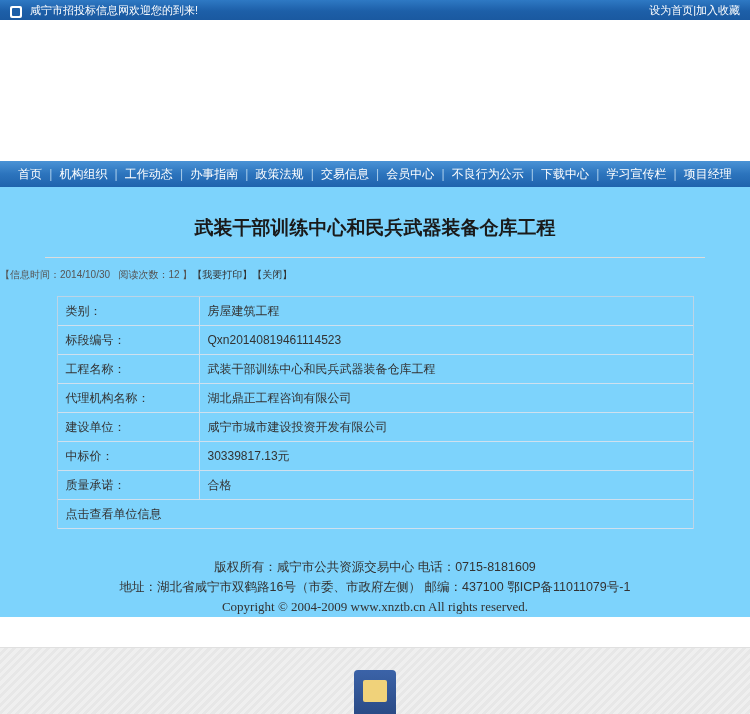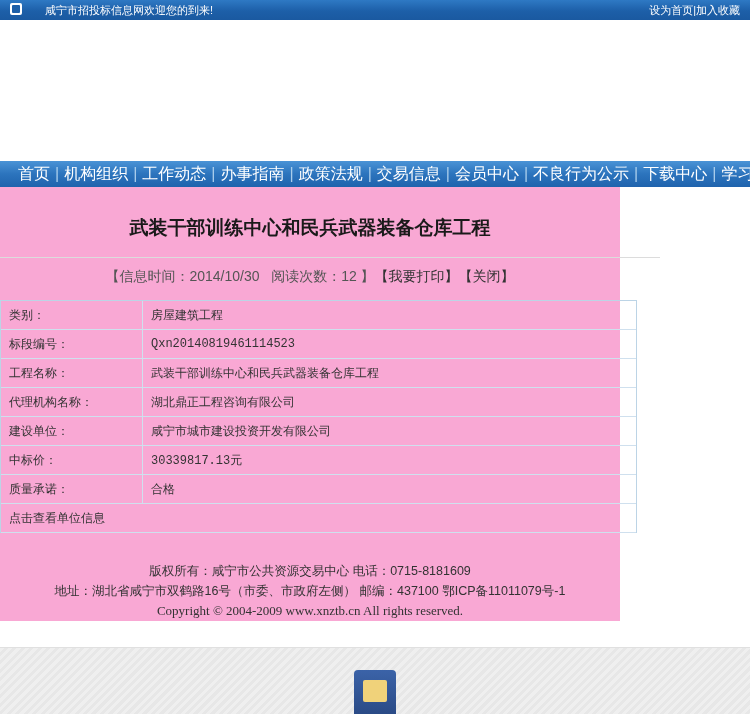--- a/index.html
+++ b/index.html
@@ -23,22 +23,22 @@
     background: linear-gradient(to bottom, #2e79c4 0%, #1d5fa8 55%, #1a59a0 100%);
     display: flex;
     align-items: center;
     justify-content: space-between;
     padding: 0 10px;
     color: #ffffff;
     font-size: 11px;
   }
   .topbar-left {
     display: flex;
-    align-items: flex-start;
-    gap: 23px;
+    align-items: flex-end;
+    gap: 8px;
   }
   .tb-icon {
     width: 12px;
     height: 12px;
     background: #ffffff;
     border-radius: 2px;
     display: inline-block;
     position: relative;
   }
   .tb-icon:after {
@@ -68,73 +68,71 @@
 
   
   .nav {
     height: 26px;
     background: linear-gradient(to bottom, #4a93d6 0%, #2c74bd 50%, #1f63ad 100%);
     display: flex;
     align-items: center;
     justify-content: space-between;
     padding: 0 14px;
     color: #ffffff;
-    font-size: 16px;
+    font-size: 12px;
   }
   .nav-inner {
     display: flex;
     align-items: center;
     width: 100%;
     justify-content: space-between;
   }
   .nav-item {
     color: #ffffff;
     white-space: nowrap;
     padding: 0 4px;
     cursor: pointer;
   }
   .nav-sep {
     color: #a9cdeb;
     padding: 0 1px;
   }
 
   
   .content {
-    width: 620px;
-    background: #f9a8d4;
+    width: 750px;
+    background: #7dd3fc;
   }
   .page-title {
     text-align: center;
     font-size: 19px;
     font-weight: bold;
     color: #1a1a1a;
     padding-top: 28px;
     padding-bottom: 16px;
     font-family: "DejaVu Serif", serif;
   }
   .title-rule {
     width: 660px;
     margin: 0 auto;
     border-top: 1px solid #dcdcdc;
   }
   .meta-line {
-    text-align: center;
-    font-size: 14px;
+    font-size: 10px;
     color: #555;
     padding: 10px 0 14px 0;
   }
   .meta-link { color: #333; cursor: pointer; }
 
   
   .table-wrap {
     width: 635px;
     margin: 0 auto;
     border: 1px solid #bcd4e6;
     border-bottom: none;
-    font-family: Liberation Mono, monospace;
   }
   table.info {
     width: 100%;
     border-collapse: collapse;
     font-size: 12px;
   }
   table.info td {
     border-bottom: 1px solid #cfe0ee;
     height: 22px;
     padding: 3px 8px;

